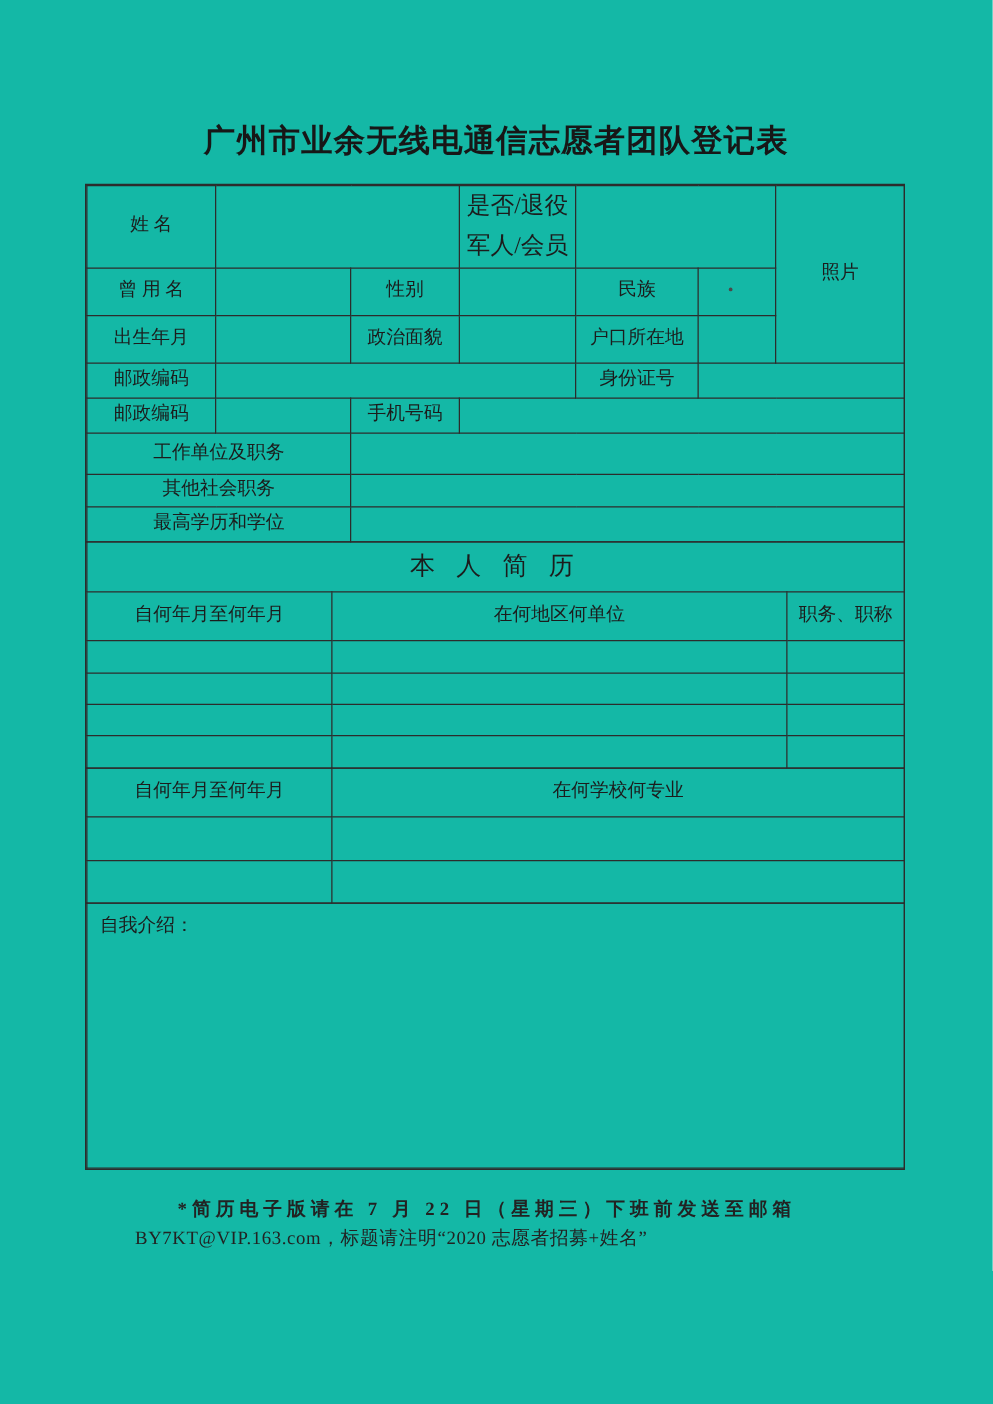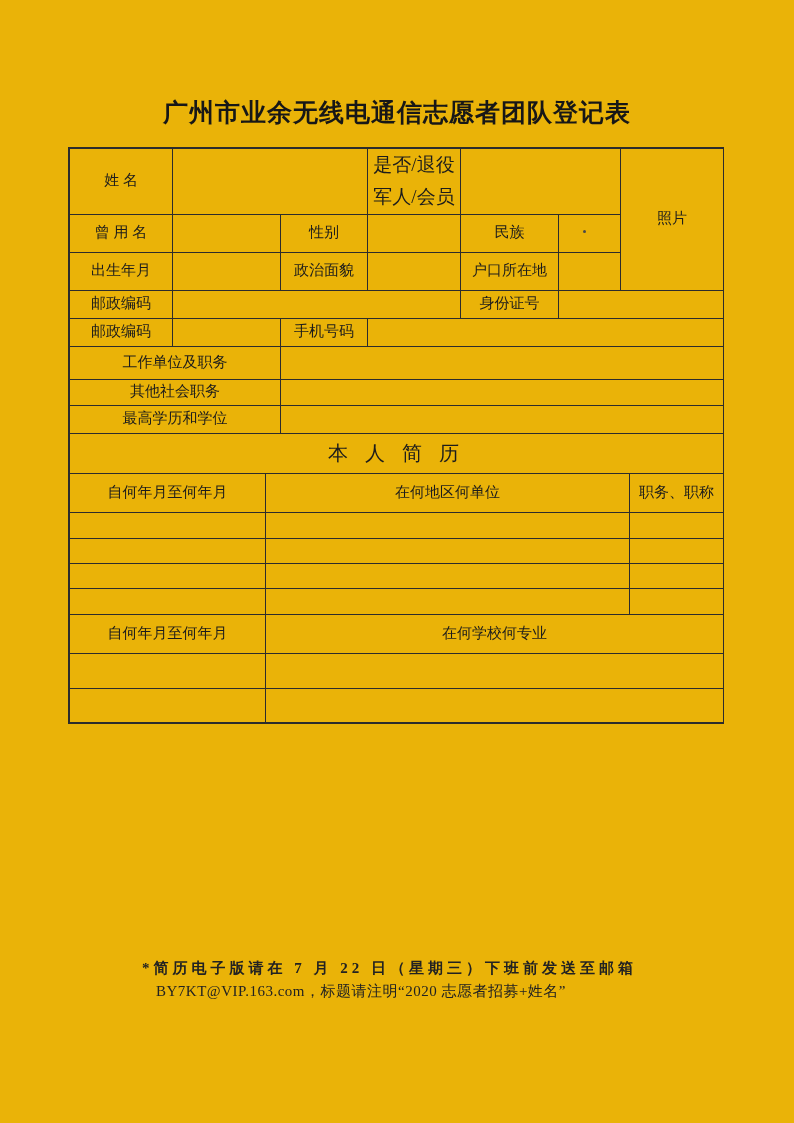--- a/index.html
+++ b/index.html
@@ -4,21 +4,21 @@
 <style>
   html,body{margin:0;padding:0;}
   body{
     width:794px;height:1123px;
     background:#ffffff;
     position:relative;
     font-family:"Liberation Serif","DejaVu Serif",serif;
     color:#1c1c1c;
     overflow:hidden;
   }
-  .page{position:absolute;inset:0;background:#eab308;}
+  .page{position:absolute;inset:0;background:#14b8a6;}
 
   .doc-title{
     position:absolute;top:96px;left:0;width:100%;
     text-align:center;
     font-family:"Liberation Sans","DejaVu Sans",sans-serif;
     font-weight:700;
     font-size:25px;
     letter-spacing:1px;
     color:#171717;
   }
@@ -59,21 +59,21 @@
     padding:8px 10px;
   }
 
   .footer-note{
     position:absolute;left:108px;top:957px;width:606px;
     font-size:15px;
     line-height:23px;
     color:#222;
   }
   .footer-line1{letter-spacing:4px;text-indent:34px;font-weight:bold;}
-  .footer-line2{letter-spacing:0.5px;margin-left:48px;}
+  .footer-line2{letter-spacing:0.5px;}
 
   .scan-dot{
     position:absolute;left:583px;top:230px;
     width:3px;height:3px;border-radius:50%;
     background:#4a4a4a;
   }
 </style>
 </head>
 <body>
 
@@ -196,20 +196,30 @@
         <td></td>
         <td></td>
       </tr>
       <tr class="r34">
         <td></td>
         <td></td>
       </tr>
     </tbody>
       </table>
 
+    <table>
+      <colgroup>
+          <col style="width:654px">
+        </colgroup>
+      <tbody>
+          <tr class="r212">
+        <td class="intro-cell">自我介绍：</td>
+      </tr>
+    </tbody>
+      </table>
 
   </div>
 
   <div class="scan-dot"></div>
 
   <div class="footer-note">
     <div class="footer-line1">*简历电子版请在 7 月 22 日（星期三）下班前发送至邮箱</div>
     <div class="footer-line2">BY7KT@VIP.163.com，标题请注明“2020 志愿者招募+姓名”</div>
   </div>
 

